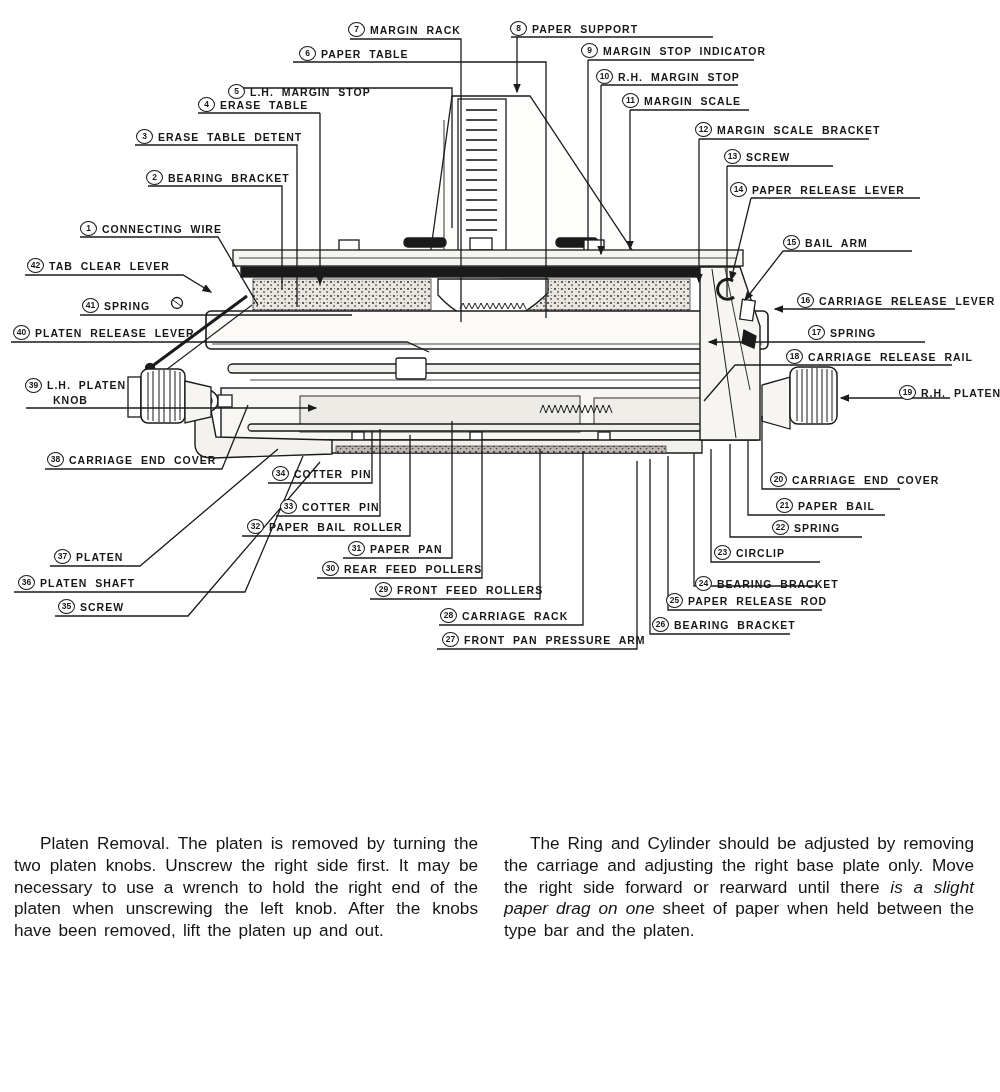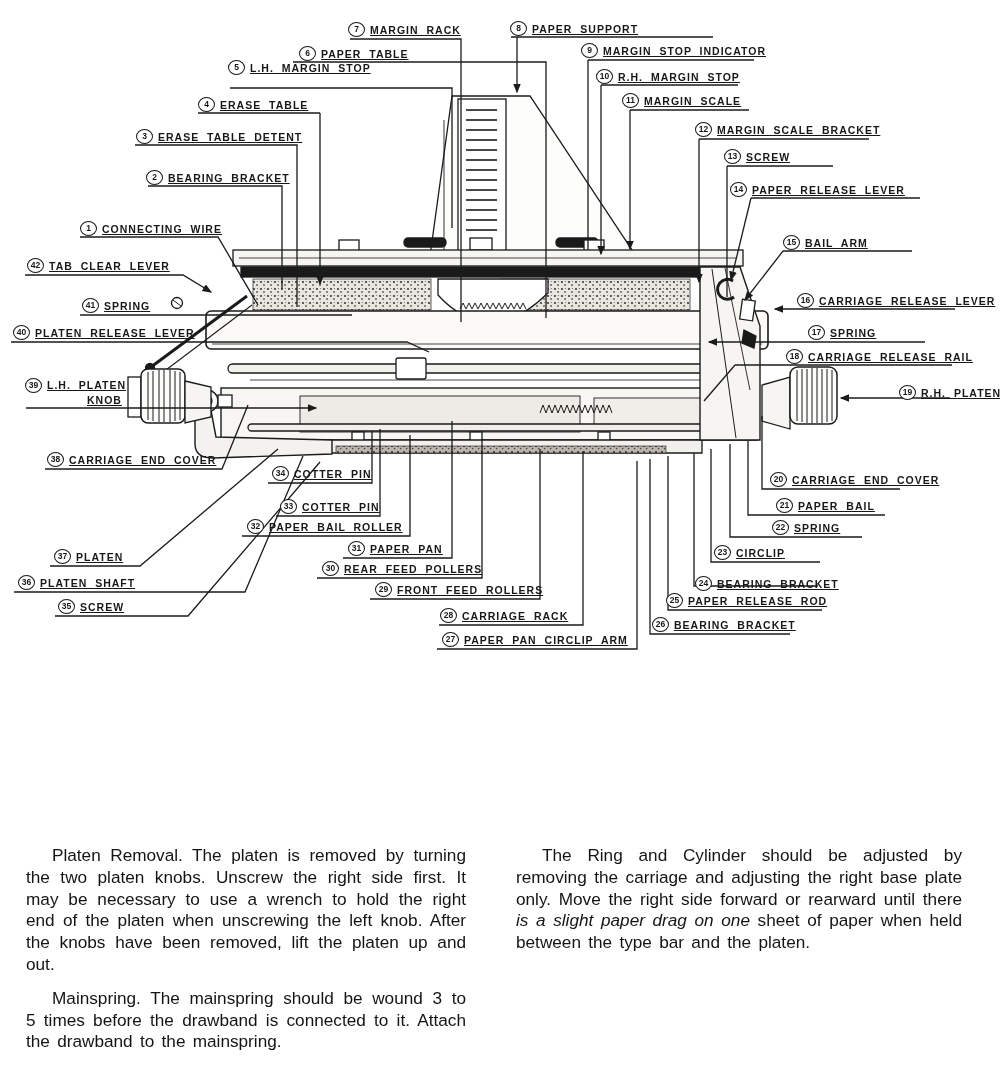--- a/index.html
+++ b/index.html
@@ -5,29 +5,29 @@
   html,body{margin:0;padding:0;}
   body{width:1000px;height:1092px;position:relative;background:#ffffff;
        font-family:"Liberation Sans",sans-serif;color:#171717;overflow:hidden;}
   #art{position:absolute;left:0;top:0;}
   .co{position:absolute;white-space:nowrap;font-weight:bold;font-size:10.5px;
       letter-spacing:1px;word-spacing:4px;color:#171717;z-index:5;}
   .co .n{display:inline-block;min-width:13px;height:13px;padding:0 1px;
       border:1.4px solid #171717;border-radius:50%;text-align:center;
       line-height:13px;font-size:8.5px;letter-spacing:0;word-spacing:0;
       margin-right:5px;vertical-align:middle;background:#fff;}
-  .co .t{vertical-align:middle;text-decoration:underline;}
+  .co .t{vertical-align:middle;}
   .co39 .row{line-height:13px;}
-  .co39 .l2{margin-left:62px;line-height:14px;}
+  .co39 .l2{margin-left:28px;line-height:14px;}
   .cols{position:absolute;top:833px;left:0;width:1000px;z-index:4;}
   .col{position:absolute;top:0;font-size:17.2px;line-height:21.8px;
        color:#141414;text-align:justify;word-spacing:2.5px;}
   .col.leftc{left:14px;width:464px;}
   .col.rightc{left:504px;width:470px;}
-  .col p{margin:12px;text-indent:26px;}
+  .col p{margin:0;text-indent:26px;}
   .col p.noindent{text-indent:0;}
   .col p.justlast{text-align-last:justify;}
   .ital{font-style:italic;}
 </style>
 </head>
 <body>
 
 <svg id="art" width="1000" height="800" viewBox="0 0 1000 800">
   <defs>
     <marker id="ah" markerWidth="9" markerHeight="8" refX="6.5" refY="3" orient="auto">
@@ -218,21 +218,21 @@
     <path d="M735,365 H952"></path>
       <path d="M735,365 L704,401"></path>
     <path d="M950,398 H841" marker-end="url(#ah)"></path>
   </g>
 </svg>
 
 <div class="co" style="left:80px;top:221px"><span class="n">1</span><span class="t">CONNECTING WIRE</span></div>
 <div class="co" style="left:146px;top:170px"><span class="n">2</span><span class="t">BEARING BRACKET</span></div>
 <div class="co" style="left:136px;top:129px"><span class="n">3</span><span class="t">ERASE TABLE DETENT</span></div>
 <div class="co" style="left:198px;top:97px"><span class="n">4</span><span class="t">ERASE TABLE</span></div>
-<div class="co" style="left:228px;top:60px"><span class="n">5</span><span class="t">L.H. MARGIN STOP</span></div>
+<div class="co" style="left:228px;top:84px"><span class="n">5</span><span class="t">L.H. MARGIN STOP</span></div>
 <div class="co" style="left:299px;top:46px"><span class="n">6</span><span class="t">PAPER TABLE</span></div>
 <div class="co" style="left:348px;top:22px"><span class="n">7</span><span class="t">MARGIN RACK</span></div>
 <div class="co" style="left:510px;top:21px"><span class="n">8</span><span class="t">PAPER SUPPORT</span></div>
 <div class="co" style="left:581px;top:43px"><span class="n">9</span><span class="t">MARGIN STOP INDICATOR</span></div>
 <div class="co" style="left:596px;top:69px"><span class="n">10</span><span class="t">R.H. MARGIN STOP</span></div>
 <div class="co" style="left:622px;top:93px"><span class="n">11</span><span class="t">MARGIN SCALE</span></div>
 <div class="co" style="left:695px;top:122px"><span class="n">12</span><span class="t">MARGIN SCALE BRACKET</span></div>
 <div class="co" style="left:724px;top:149px"><span class="n">13</span><span class="t">SCREW</span></div>
 <div class="co" style="left:730px;top:182px"><span class="n">14</span><span class="t">PAPER RELEASE LEVER</span></div>
 <div class="co" style="left:783px;top:235px"><span class="n">15</span><span class="t">BAIL ARM</span></div>
@@ -240,21 +240,21 @@
 <div class="co" style="left:808px;top:325px"><span class="n">17</span><span class="t">SPRING</span></div>
 <div class="co" style="left:786px;top:349px"><span class="n">18</span><span class="t">CARRIAGE RELEASE RAIL</span></div>
 <div class="co" style="left:899px;top:385px"><span class="n">19</span><span class="t">R.H. PLATEN KNOB</span></div>
 <div class="co" style="left:770px;top:472px"><span class="n">20</span><span class="t">CARRIAGE END COVER</span></div>
 <div class="co" style="left:776px;top:498px"><span class="n">21</span><span class="t">PAPER BAIL</span></div>
 <div class="co" style="left:772px;top:520px"><span class="n">22</span><span class="t">SPRING</span></div>
 <div class="co" style="left:714px;top:545px"><span class="n">23</span><span class="t">CIRCLIP</span></div>
 <div class="co" style="left:695px;top:576px"><span class="n">24</span><span class="t">BEARING BRACKET</span></div>
 <div class="co" style="left:666px;top:593px"><span class="n">25</span><span class="t">PAPER RELEASE ROD</span></div>
 <div class="co" style="left:652px;top:617px"><span class="n">26</span><span class="t">BEARING BRACKET</span></div>
-<div class="co" style="left:442px;top:632px"><span class="n">27</span><span class="t">PAPER PAN CIRCLIP ARM</span></div>
+<div class="co" style="left:442px;top:632px"><span class="n">27</span><span class="t">FRONT PAN PRESSURE ARM</span></div>
 <div class="co" style="left:440px;top:608px"><span class="n">28</span><span class="t">CARRIAGE RACK</span></div>
 <div class="co" style="left:375px;top:582px"><span class="n">29</span><span class="t">FRONT FEED ROLLERS</span></div>
 <div class="co" style="left:322px;top:561px"><span class="n">30</span><span class="t">REAR FEED POLLERS</span></div>
 <div class="co" style="left:348px;top:541px"><span class="n">31</span><span class="t">PAPER PAN</span></div>
 <div class="co" style="left:247px;top:519px"><span class="n">32</span><span class="t">PAPER BAIL ROLLER</span></div>
 <div class="co" style="left:280px;top:499px"><span class="n">33</span><span class="t">COTTER PIN</span></div>
 <div class="co" style="left:272px;top:466px"><span class="n">34</span><span class="t">COTTER PIN</span></div>
 <div class="co" style="left:58px;top:599px"><span class="n">35</span><span class="t">SCREW</span></div>
 <div class="co" style="left:18px;top:575px"><span class="n">36</span><span class="t">PLATEN SHAFT</span></div>
 <div class="co" style="left:54px;top:549px"><span class="n">37</span><span class="t">PLATEN</span></div>
@@ -263,18 +263,17 @@
   <div class="row"><span class="n">39</span><span class="t">L.H. PLATEN</span></div>
   <div class="l2 t">KNOB</div>
 </div>
 <div class="co" style="left:13px;top:325px"><span class="n">40</span><span class="t">PLATEN RELEASE LEVER</span></div>
 <div class="co" style="left:82px;top:298px"><span class="n">41</span><span class="t">SPRING</span></div>
 <div class="co" style="left:27px;top:258px"><span class="n">42</span><span class="t">TAB CLEAR LEVER</span></div>
 
 <div class="cols">
   <div class="col leftc">
     <p>Platen Removal. The platen is removed by turning the two platen knobs. Unscrew the right side first. It may be necessary to use a wrench to hold the right end of the platen when unscrewing the left knob. After the knobs have been removed, lift the platen up and out.</p>
-    <p>Mainspring. The mainspring should be wound 3 to 5 times before the drawband is connected to it. Attach the drawband to the mainspring.</p>
   </div>
   <div class="col rightc">
     <p><span>The Ring and Cylinder should be adjusted by removing the carriage and adjusting the right base plate only. Move the right side forward or rearward until there </span><span class="ital">is a slight paper drag on one</span><span> sheet of paper when held between the type bar and the platen.</span></p>
   </div>
 </div>
 
 </body></html>

